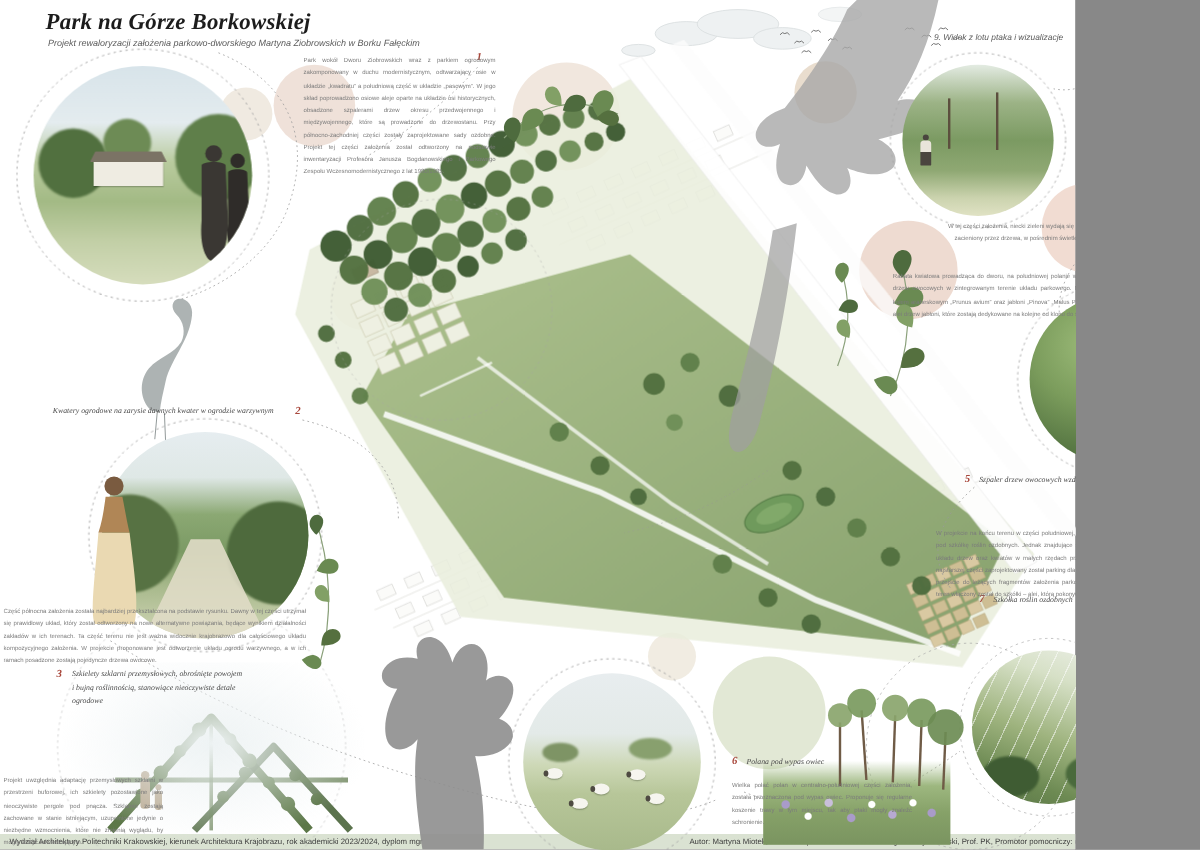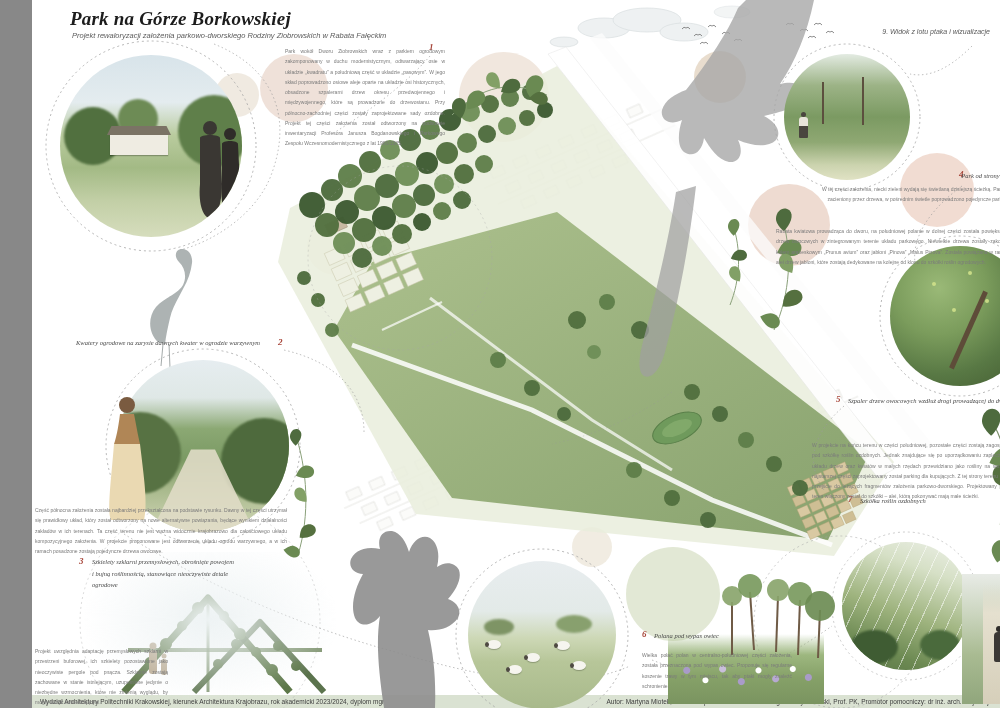--- a/index.html
+++ b/index.html
@@ -1,17 +1,17 @@
 <!DOCTYPE html>
 <html><head>
 <meta charset="utf-8">
 <style>
   html,body{margin:0;padding:0;background:#888;}
-  #poster{position:relative;width:968px;height:708px;background:#ffffff;overflow:hidden;
-          font-family:"Liberation Sans",sans-serif;color:#444;margin-left:32px;}
+  #poster{position:relative;width:896px;height:708px;background:#ffffff;overflow:hidden;
+          font-family:"Liberation Sans",sans-serif;color:#444;}
   .abs{position:absolute;}
   
   .title{left:38px;top:8px;font-family:"Liberation Serif",serif;font-style:italic;font-weight:bold;
          font-size:19px;color:#1c1c1c;letter-spacing:.2px;}
   .subtitle{left:40px;top:31px;font-style:italic;font-size:7.5px;color:#5a5a5a;}
   .sheet-label{right:10px;top:28px;font-style:italic;font-size:7px;color:#5a5a5a;}
   
   #scene{position:absolute;left:0;top:0;z-index:2;pointer-events:none;}
   #scene2{position:absolute;left:688px;top:568px;z-index:4;pointer-events:none;}
   
@@ -521,21 +521,21 @@
 
   <div class="vig round orchard-vis">
     <div class="orchard-trunk"></div>
     <div class="fruit" style="left:30%;top:26%;"></div>
     <div class="fruit" style="left:56%;top:18%;"></div>
     <div class="fruit" style="left:44%;top:44%;"></div>
     <div class="fruit" style="left:68%;top:38%;"></div>
   </div>
 
   <div class="abs title">Park na Górze Borkowskiej</div>
-  <div class="abs subtitle">Projekt rewaloryzacji założenia parkowo-dworskiego Rodziny Ziobrowskich w Rabata Fałęckim</div>
+  <div class="abs subtitle">Projekt rewaloryzacji założenia parkowo-dworskiego Martyna Ziobrowskich w Borku Fałęckim</div>
   <div class="abs sheet-label">9. Widok z lotu ptaka i wizualizacje</div>
 
   <span class="marker" style="left:397px;top:42px;">1</span>
   <span class="marker" style="left:246px;top:337px;">2</span>
   <span class="marker" style="left:47px;top:556px;">3</span>
   <span class="marker" style="left:927px;top:169px;">4</span>
   <span class="marker" style="left:804px;top:394px;">5</span>
   <span class="marker" style="left:610px;top:629px;">6</span>
   <span class="marker" style="left:816px;top:494px;">7</span>
 

